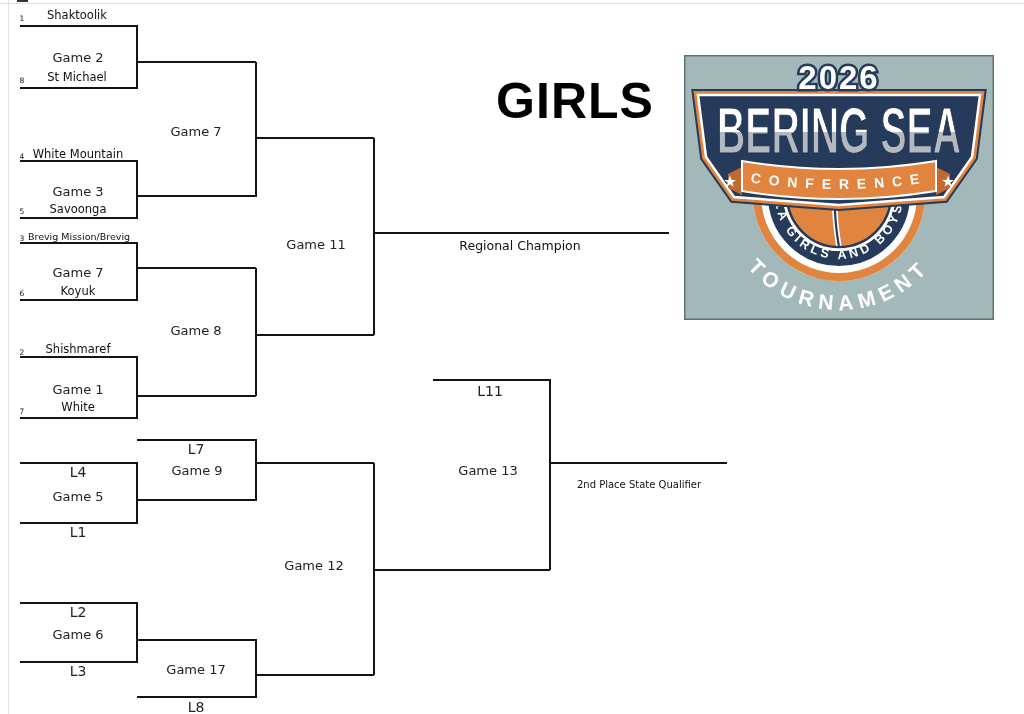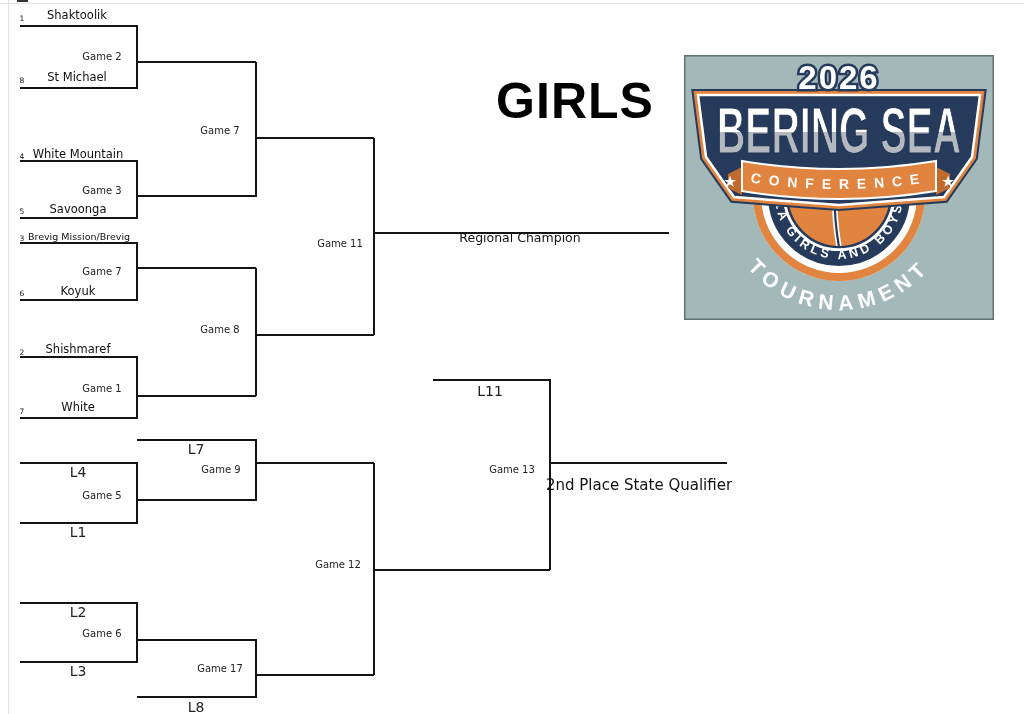--- a/index.html
+++ b/index.html
@@ -3,26 +3,26 @@
 <meta charset="utf-8">
 <style>
   html,body{margin:0;padding:0;background:#ffffff;}
   #page{position:relative;width:1024px;height:714px;background:#ffffff;overflow:hidden;
         font-family:"DejaVu Sans",sans-serif;color:#1a1a1a;}
   #bracket-svg{position:absolute;left:0;top:0;}
   .lbl{position:absolute;transform:translate(-50%,-50%);white-space:nowrap;line-height:1;}
   .team{font-size:11.5px;color:#111;}
   .team-sm{font-size:9.5px;color:#111;}
   .seed{font-size:7.5px;color:#111;}
-  .game{font-size:10px;color:#222;margin-left:24px;}
+  .game{font-size:13px;color:#222;}
   .loser{font-size:14px;color:#222;}
   .big-title{font-family:"Liberation Sans",sans-serif;font-weight:bold;font-size:50px;
              letter-spacing:1px;color:#000;}
   .champ{font-size:12.5px;color:#111;}
-  .qual{font-size:15px;color:#111;}
+  .qual{font-size:10px;color:#111;}
   .artifact-h{position:absolute;left:0;top:3px;width:1024px;height:1px;background:#e2e2e2;}
   .artifact-v{position:absolute;left:8px;top:0;width:1px;height:714px;background:#e2e2e2;}
   .artifact-sliver{position:absolute;left:17px;top:0;width:11px;height:2px;background:#333;}
   #logo{position:absolute;left:684px;top:55px;width:310px;height:265px;}
   #logo text{font-family:"Liberation Sans",sans-serif;font-weight:bold;}
 </style>
 </head>
 <body>
 
 <div id="page">
@@ -83,21 +83,21 @@
 
   <div class="lbl loser" style="left:196px;top:449px">L7</div>
   <div class="lbl loser" style="left:78px;top:472px">L4</div>
   <div class="lbl loser" style="left:78px;top:532px">L1</div>
   <div class="lbl loser" style="left:490px;top:391px">L11</div>
   <div class="lbl loser" style="left:78px;top:612px">L2</div>
   <div class="lbl loser" style="left:78px;top:671px">L3</div>
   <div class="lbl loser" style="left:196px;top:707px">L8</div>
 
   <div class="lbl big-title" style="left:575px;top:101px">GIRLS</div>
-  <div class="lbl champ" style="left:520px;top:238px">Regional Champion</div>
+  <div class="lbl champ" style="left:520px;top:246px">Regional Champion</div>
   <div class="lbl qual" style="left:639px;top:485px">2nd Place State Qualifier</div>
 
   <svg id="logo" viewBox="0 0 310 265">
     <defs>
       <linearGradient id="metal" x1="0" y1="0" x2="0" y2="1">
         <stop offset="0" stop-color="#ffffff"></stop>
         <stop offset="0.52" stop-color="#ffffff"></stop>
         <stop offset="0.52" stop-color="#b4b9c0"></stop>
         <stop offset="1" stop-color="#b4b9c0"></stop>
       </linearGradient>

